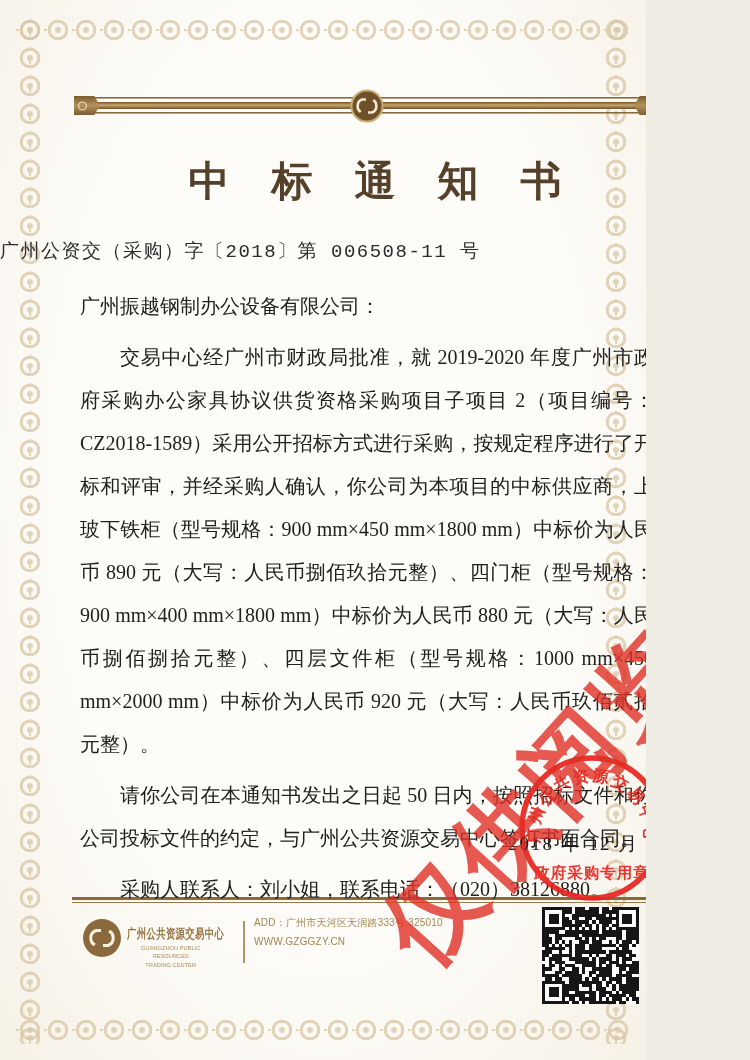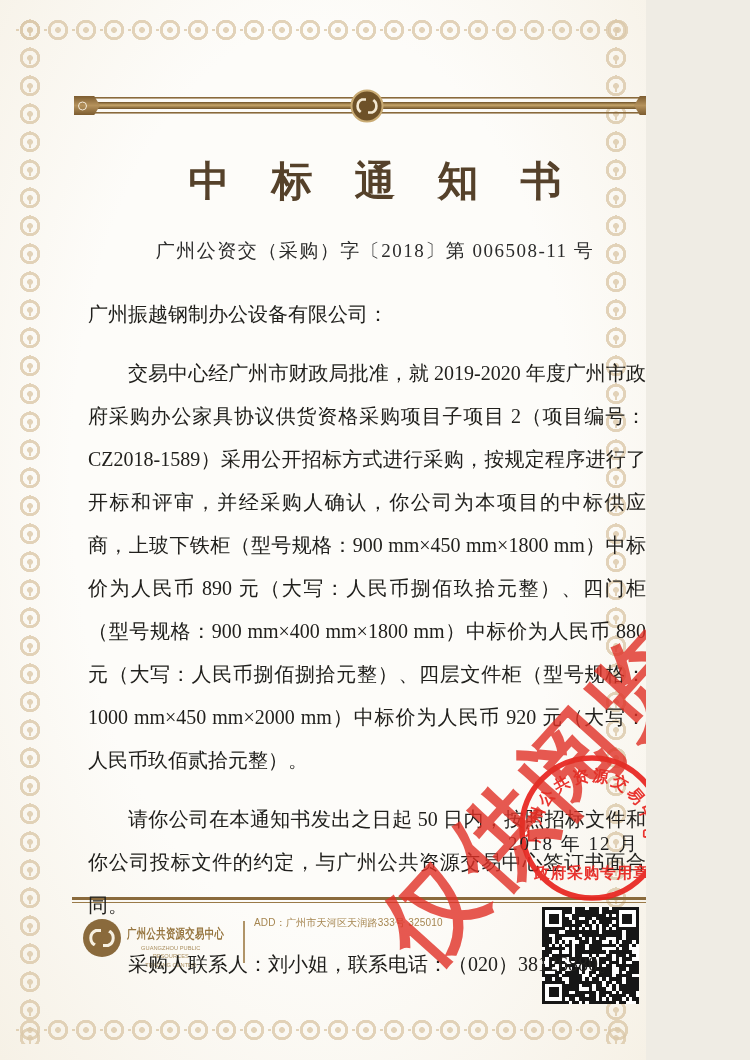--- a/index.html
+++ b/index.html
@@ -40,27 +40,27 @@
   .cap-left{left:0;clip-path:polygon(0 0,78% 0,100% 50%,78% 100%,0 100%);}
   .cap-right{right:0;clip-path:polygon(100% 0,22% 0,0 50%,22% 100%,100% 100%);}
   .cap::after{content:"";position:absolute;top:50%;transform:translateY(-50%);
     width:9px;height:9px;border-radius:50%;border:1.6px solid #f3ead8;box-sizing:border-box;}
   .cap-left::after{left:4px;} .cap-right::after{right:4px;}
   .emblem{position:absolute;left:50%;top:50%;transform:translate(-50%,-50%);width:34px;height:34px;}
 
   
   .title{position:absolute;top:154px;left:0;width:750px;text-align:center;
     font-size:41px;font-weight:bold;color:#55412a;letter-spacing:42px;text-indent:42px;z-index:2;}
-  .docnum{position:absolute;top:238px;left:0;width:750px;text-align:center;
-    font-size:19px;color:#2b2b2b;letter-spacing:1.5px;z-index:2;}
+  .docnum{position:absolute;top:238px;left:0;width:750px;text-align:left;
+    font-size:19px;color:#2b2b2b;letter-spacing:1.5px;z-index:2;font-family:Liberation Mono, monospace;}
 
   
   .body{position:absolute;left:72px;top:277px;width:590px;font-size:20px;line-height:43px;
     color:#21201d;text-align:justify;z-index:2;}
-  .body p{margin:16px;text-indent:2em;}
+  .body p{margin:8px;text-indent:2em;}
   .body p.recipient{text-indent:0;}
 
   
   .date{position:absolute;left:508px;top:831px;font-size:19px;color:#1c1c1c;
     letter-spacing:2px;z-index:5;white-space:nowrap;}
   .seal{position:absolute;left:516px;top:752px;width:152px;height:152px;z-index:4;}
   .watermark{position:absolute;left:540px;top:798px;transform:translate(-50%,-50%) rotate(-48deg);
     font-size:96px;font-weight:bold;color:rgba(224,48,38,.8);white-space:nowrap;
     letter-spacing:6px;z-index:6;font-family:"Liberation Serif","DejaVu Serif",serif;}
 
@@ -146,20 +146,21 @@
   <div class="fname">
     <div class="fname-cn">广州公共资源交易中心</div>
     <div class="fname-en">GUANGZHOU PUBLIC RESOURCES</div>
     <div class="fname-en">TRADING CENTER</div>
   </div>
 
   <div class="fdivider"></div>
 
   <div class="fcontact">
     <div>ADD：广州市天河区天润路333号  325010</div>
+    <div>WWW.GZGGZY.CN</div>
   </div>
 
   <div class="qr">
     <svg id="qr-svg" viewBox="0 0 29 29" width="97" height="97" shape-rendering="crispEdges">
       <rect x="0" y="0" width="29" height="29" fill="#ffffff"></rect>
     <rect x="0" y="0" width="1" height="1" fill="#161616"></rect>
         <rect x="1" y="0" width="1" height="1" fill="#161616"></rect>
         <rect x="2" y="0" width="1" height="1" fill="#161616"></rect>
         <rect x="3" y="0" width="1" height="1" fill="#161616"></rect>
         <rect x="4" y="0" width="1" height="1" fill="#161616"></rect>

